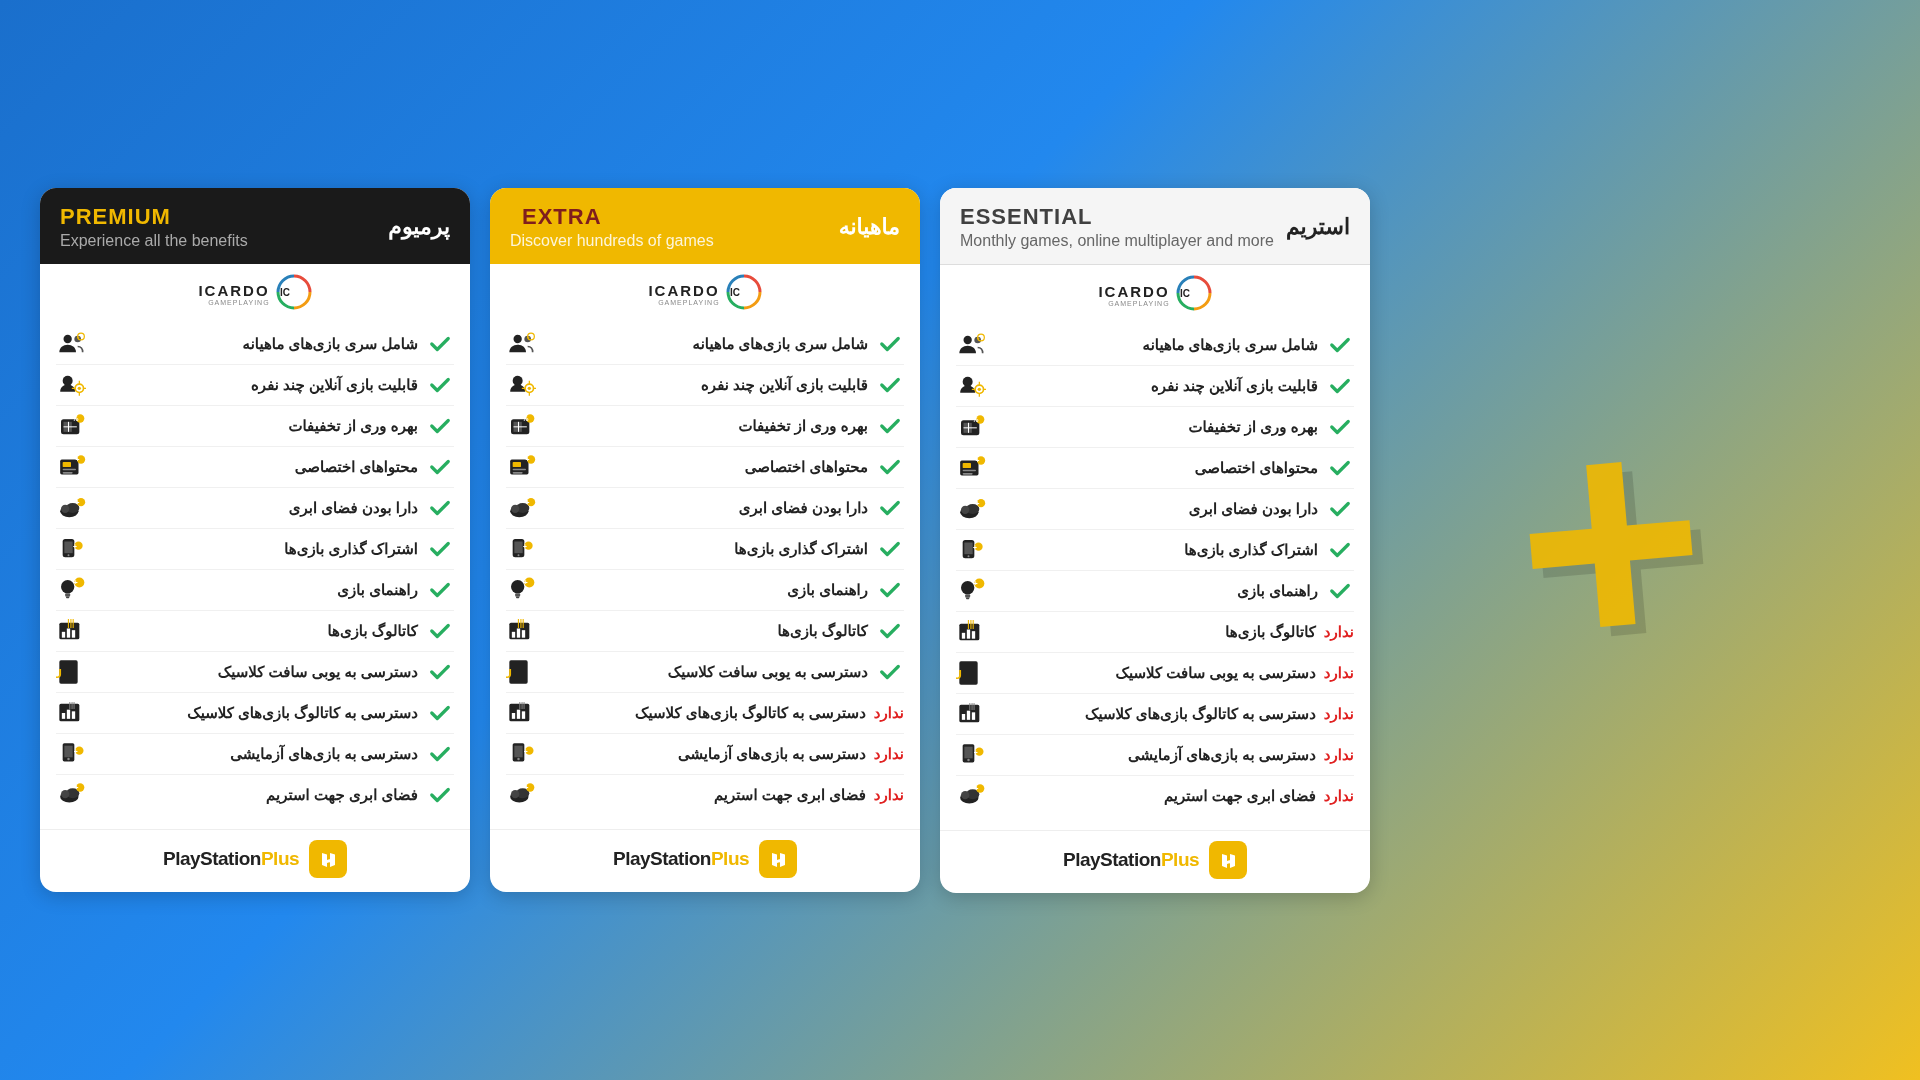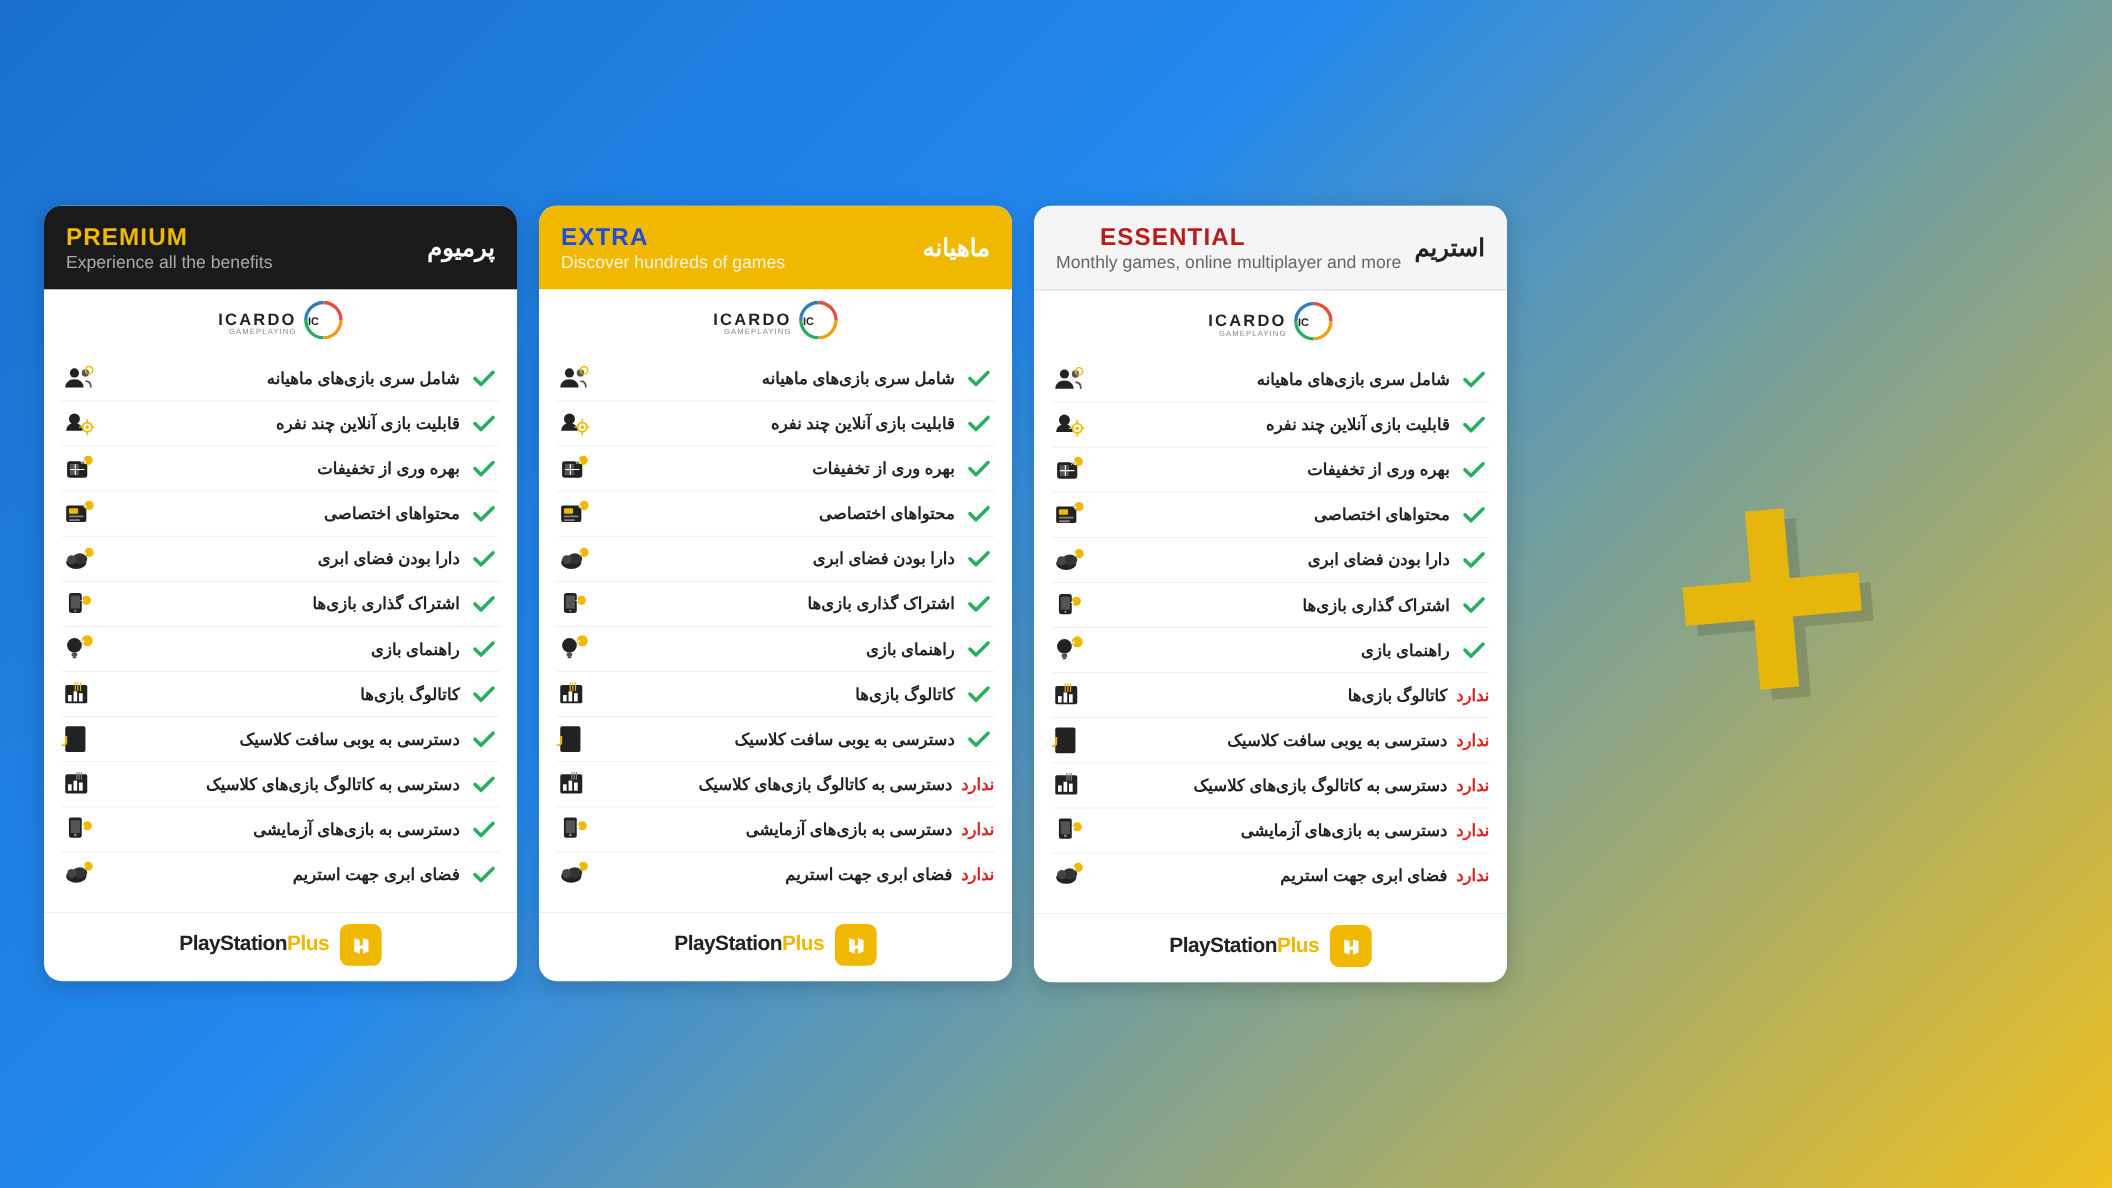--- a/index.html
+++ b/index.html
@@ -51,22 +51,22 @@
     }
     .header-right {
       text-align: left;
     }
     .title-en {
       font-size: 22px;
       font-weight: 900;
       letter-spacing: 1px;
     }
     .premium .title-en { color: #f0b800; }
-    .extra .title-en { color: #1d4ed8; }
-    .essential .title-en { color: #b91c1c; margin-left: 40px; }
+    .extra .title-en { color: #7f1d1d; margin-left: 12px; }
+    .essential .title-en { color: #404040; }
     .title-fa {
       font-size: 22px;
       font-weight: 700;
     }
     .premium .title-fa { color: #fff; }
     .extra .title-fa { color: #fff; }
     .essential .title-fa { color: #222; }
     .subtitle {
       font-size: 16px;
       margin-top: 2px;

